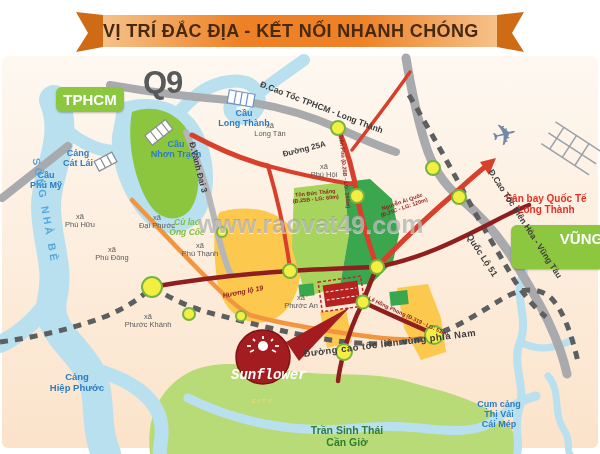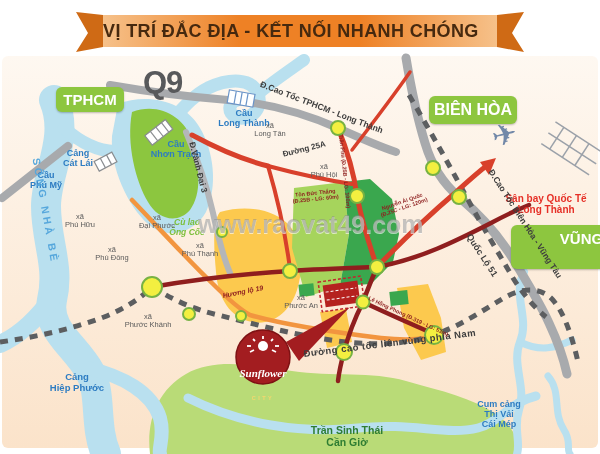--- a/index.html
+++ b/index.html
@@ -51,21 +51,21 @@
   #lbl-huong-lo{left:222px;top:292px;transform:rotate(-11deg);font-size:7px;font-style:italic;white-space:nowrap;}
   #lbl-tran-phu{left:344px;top:134px;transform:rotate(84deg);white-space:nowrap;}
   #lbl-ton-duc-thang{left:284px;top:193px;width:62px;transform:rotate(-6deg);}
   #lbl-nguyen-ai-quoc{left:368px;top:210px;width:70px;transform:rotate(-19deg);}
   #lbl-le-hong-phong{left:370px;top:295px;transform:rotate(25deg);white-space:nowrap;}
   #watermark{left:198px;top:210px;width:202px;font-size:25px;font-weight:bold;
       color:rgba(140,140,140,.5);text-shadow:0 1px 0 rgba(255,255,255,.6);white-space:nowrap;}
   #airplane{left:492px;top:118px;font-size:30px;color:#7288a8;transform:rotate(-14deg);}
   #logo-text{left:231px;top:351px;width:64px;line-height:1.05;}
   #logo-text .brand{display:block;color:#fff;font-weight:bold;font-style:italic;
-      font-family:Liberation Serif, serif;font-size:11px;}
+      font-family:Liberation Mono, monospace;font-size:14px;}
   #logo-text .suffix{display:block;color:#f5d76e;font-size:5.5px;letter-spacing:2.5px;font-weight:bold;}
 </style>
 </head>
 <body>
 
 <div id="stage">
 
 <svg id="basemap" width="600" height="454" viewBox="0 0 600 454">
   <defs>
     <linearGradient id="bgGrad" x1="0" y1="0" x2="0" y2="1">
@@ -200,21 +200,20 @@
   </g>
 
   <polygon points="103,15 103,47 76,52 88,33 76,12" fill="#cf6a15"></polygon>
   <polygon points="497,15 497,47 524,52 512,33 524,12" fill="#cf6a15"></polygon>
   <rect x="103" y="15" width="394" height="32" fill="url(#ribGrad)"></rect>
 </svg>
 
 <div class="lbl ribbon-text">VỊ TRÍ ĐẮC ĐỊA - KẾT NỐI NHANH CHÓNG</div>
 
 <div class="pill" id="pill-tphcm">TPHCM</div>
-<div class="pill" id="pill-bienhoa">BIÊN HÒA</div>
 <div class="pill" id="pill-vungtau">VŨNG TÀU</div>
 
 <div class="lbl district" id="lbl-q9">Q9</div>
 
 <div class="lbl blue" id="lbl-cau-phu-my">Cầu
 Phú Mỹ</div>
 <div class="lbl blue" id="lbl-cang-cat-lai">Cảng
 Cát Lái</div>
 <div class="lbl blue" id="lbl-cau-nhon-trach">Cầu
 Nhơn Trạch</div>

